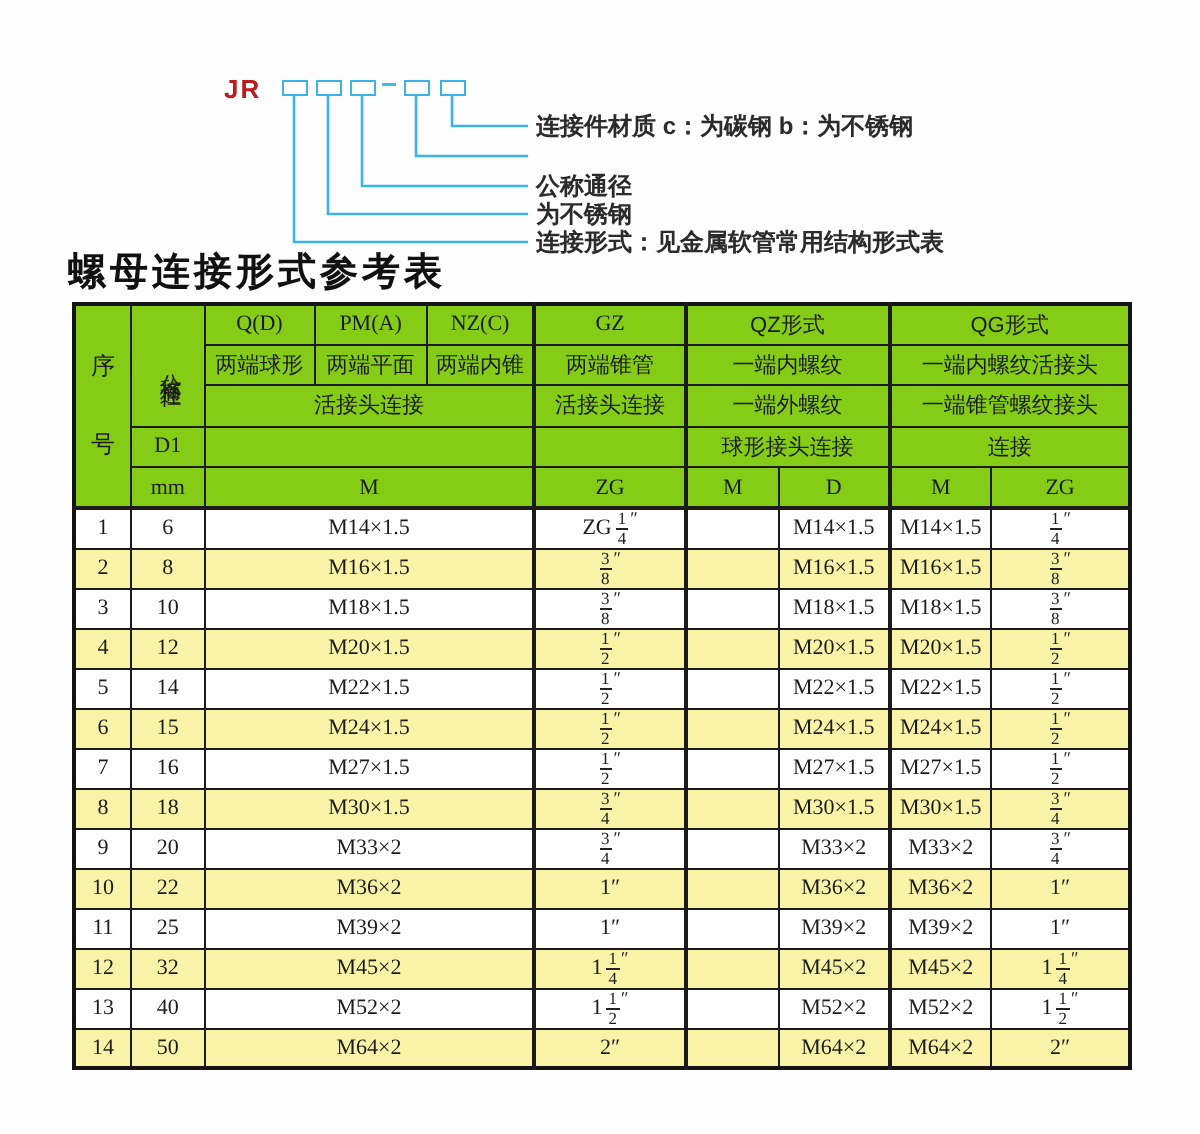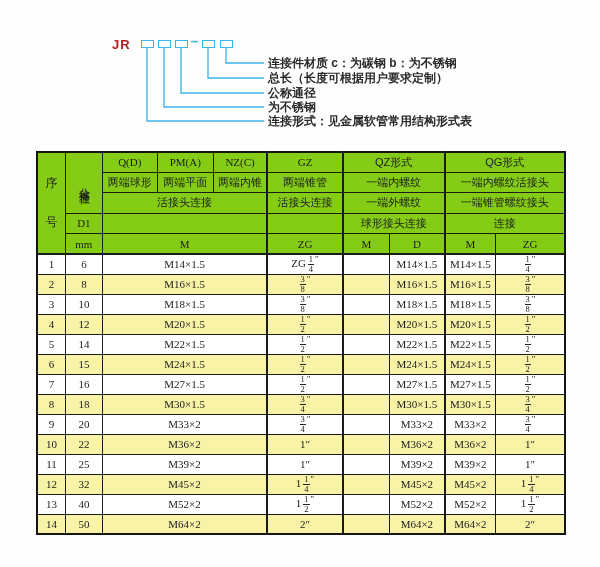--- a/index.html
+++ b/index.html
@@ -58,25 +58,25 @@
     <g fill="none" stroke="#3bb3e6" stroke-width="1.3">
       <polyline points="226,48 226,63 264,63"></polyline>
       <polyline points="208,48 208,78 264,78"></polyline>
       <polyline points="181,48 181,93 264,93"></polyline>
       <polyline points="164,48 164,107 264,107"></polyline>
       <polyline points="147,48 147,121 264,121"></polyline>
     </g>
   </svg>
 
   <div class="diagram-label" style="top:56px">连接件材质  c：为碳钢  b：为不锈钢</div>
-  <div class="diagram-label" style="top:71px">总长（长度可根据用户要求定制）</div>
   <div class="diagram-label" style="top:86px">公称通径</div>
   <div class="diagram-label" style="top:100px">为不锈钢</div>
   <div class="diagram-label" style="top:114px">连接形式：见金属软管常用结构形式表</div>
 
+  <div class="table-title">螺母连接形式参考表</div>
 
   <table>
     <colgroup>
       <col style="width:28px">
         <col style="width:36px">
         <col style="width:54px">
         <col style="width:55px">
         <col style="width:53px">
       <col style="width:74px">
         <col style="width:46px">

